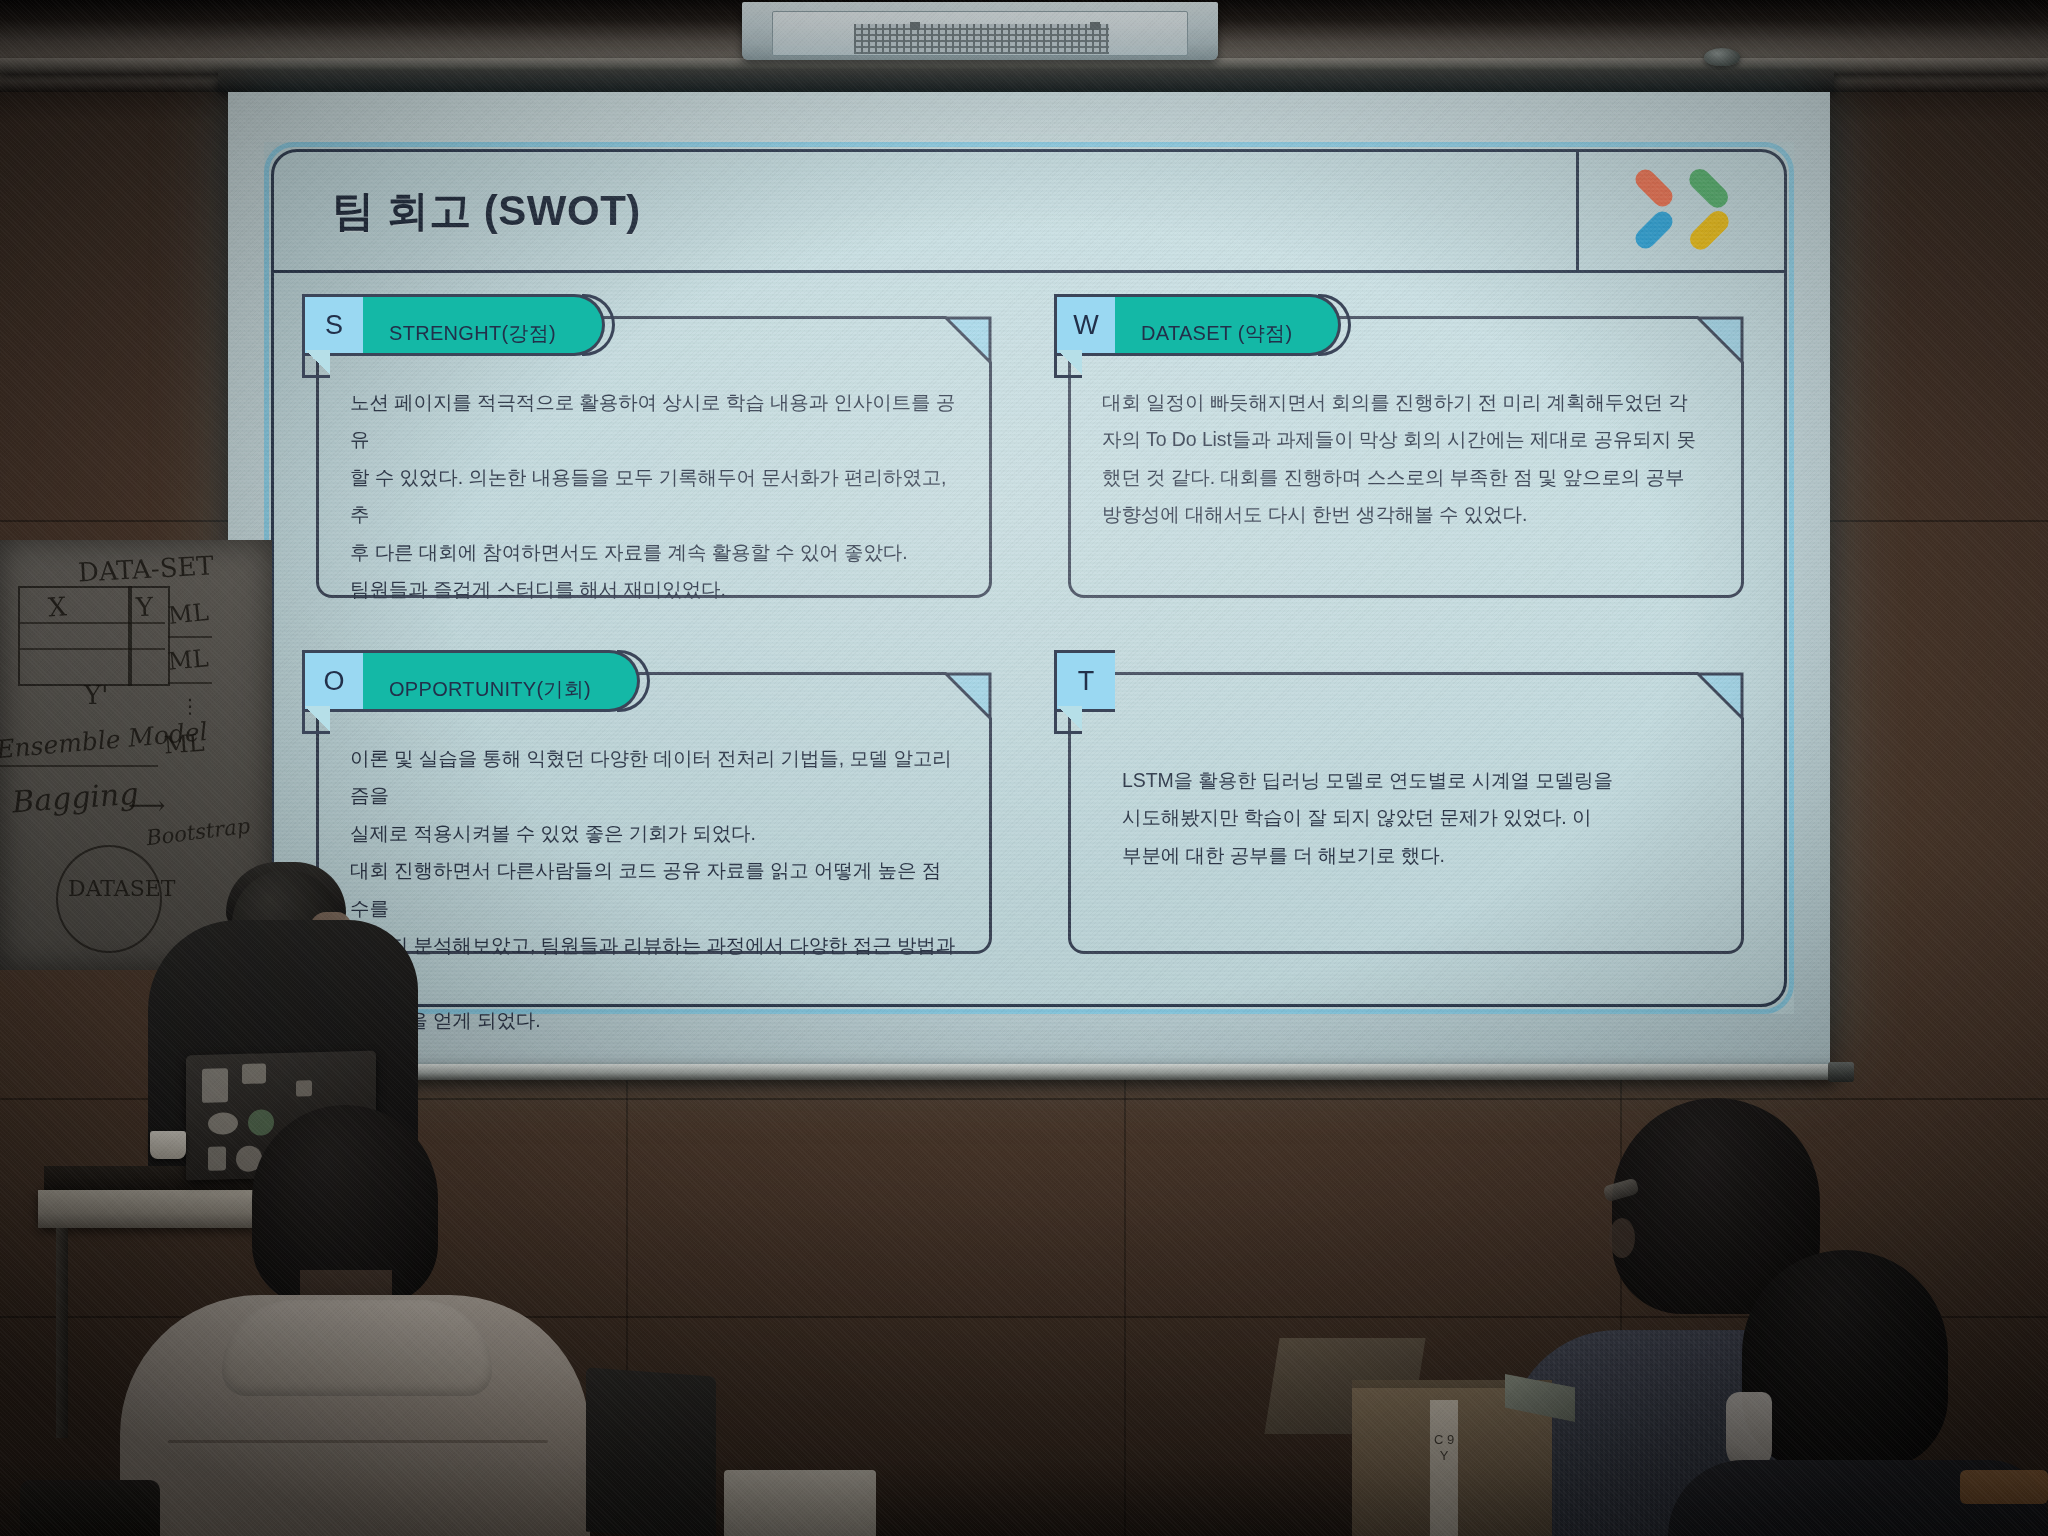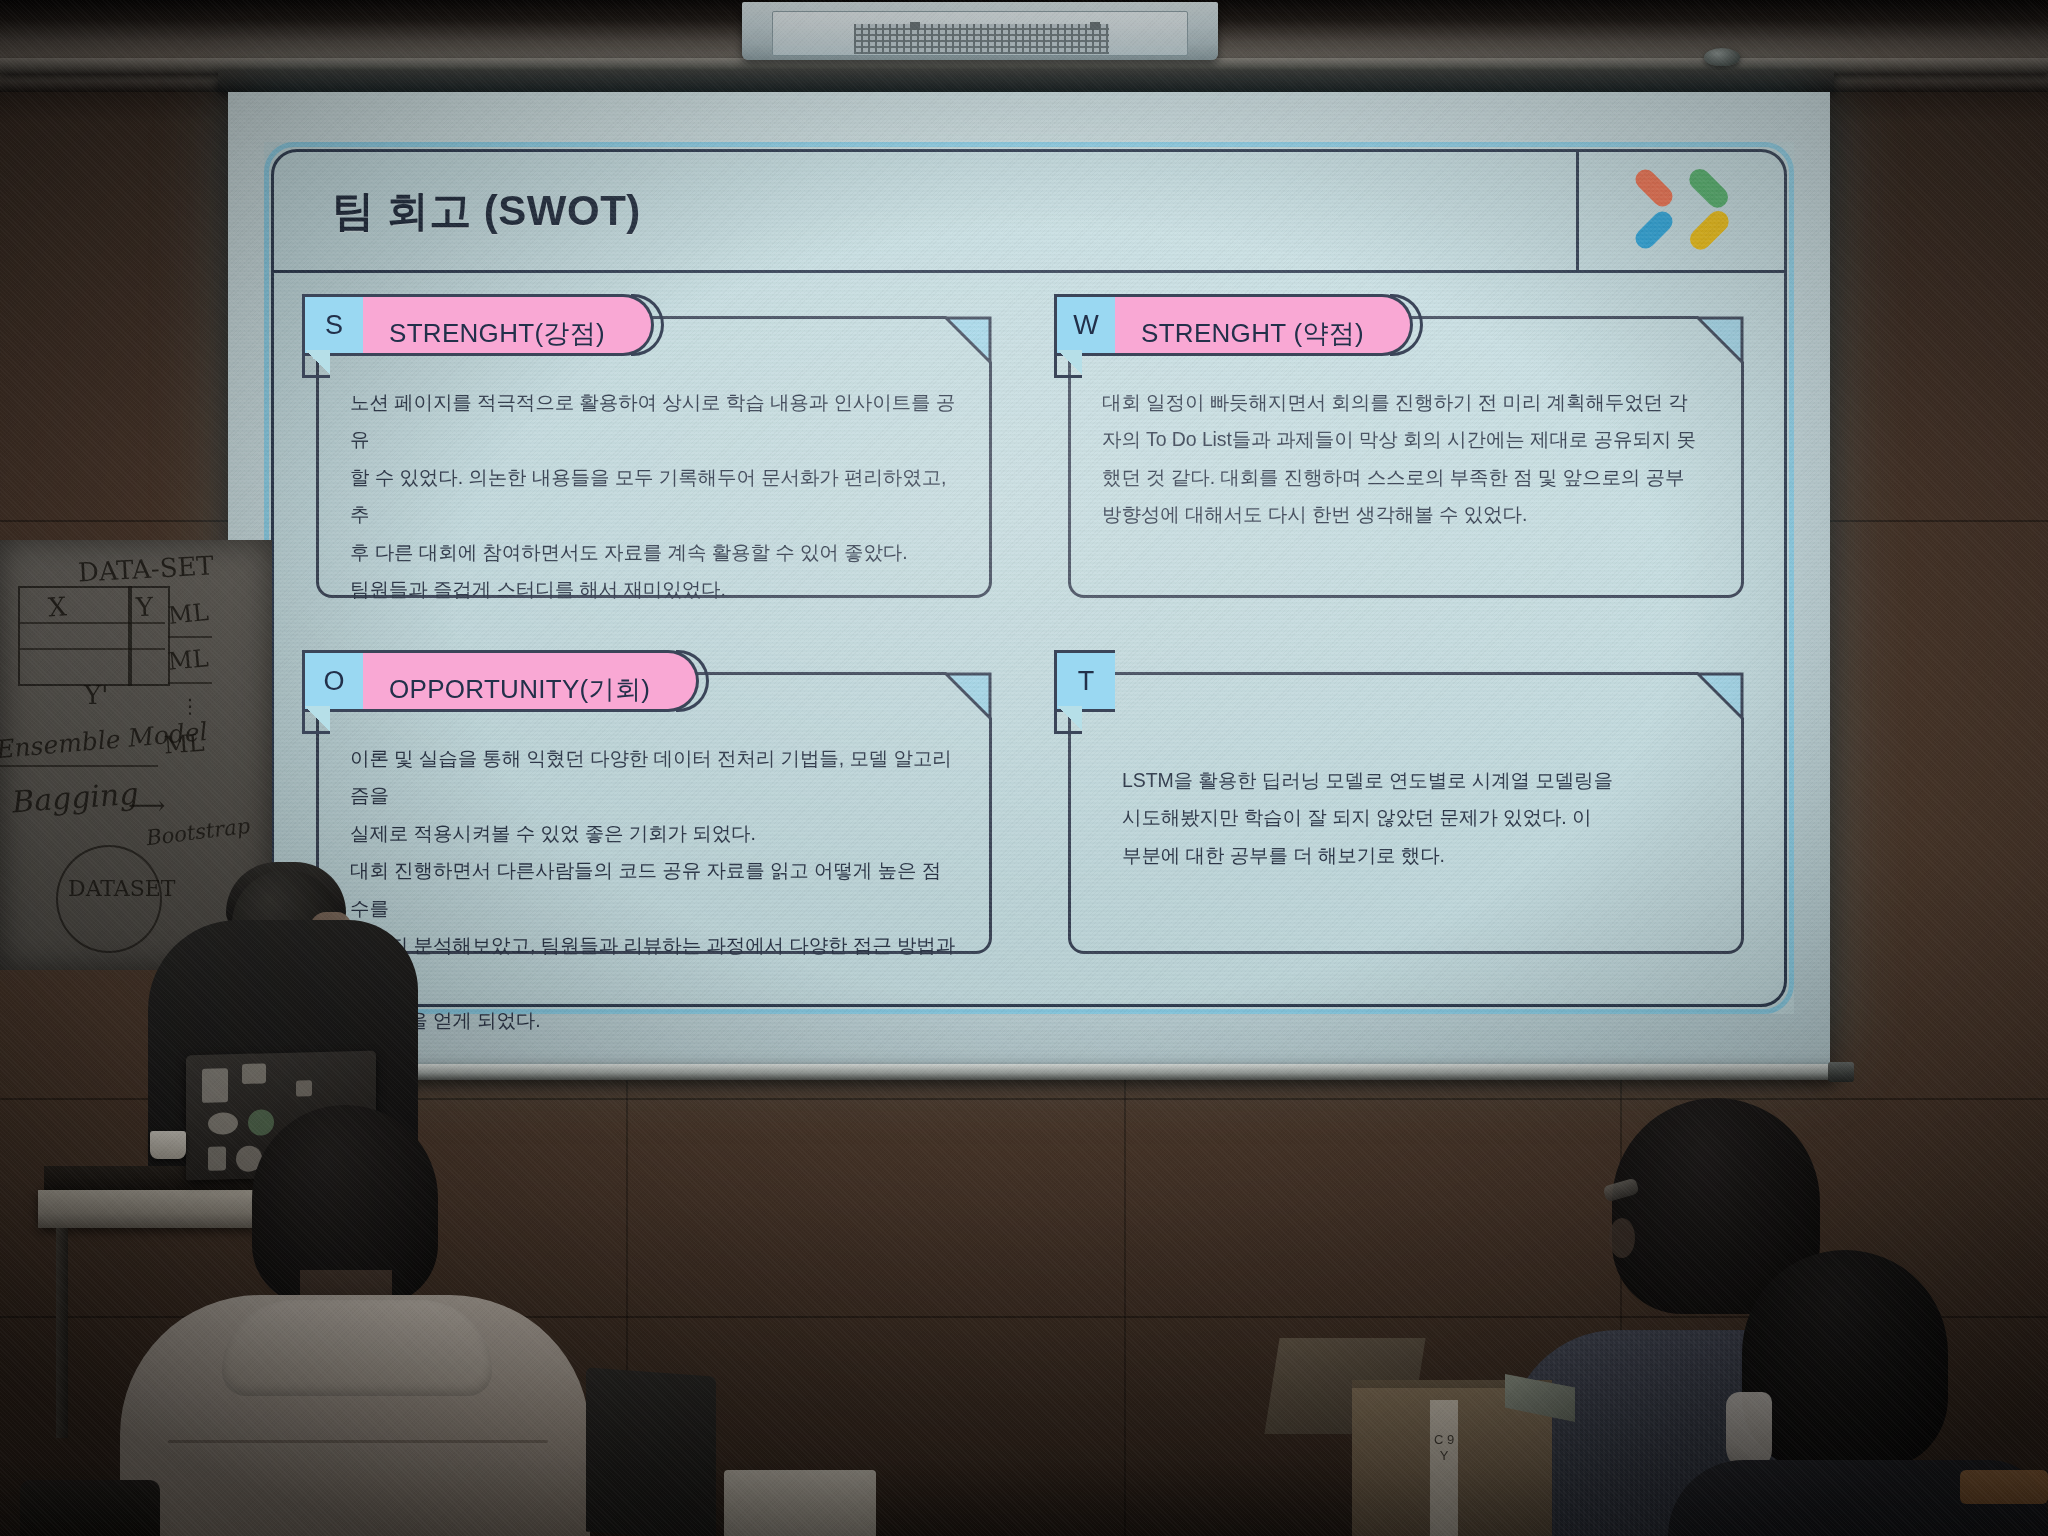--- a/index.html
+++ b/index.html
@@ -249,24 +249,24 @@
     width: 25px; height: 25px;
     background: linear-gradient(225deg, #b6dfe8 50%, transparent 50%);
     border-left: 3px solid #3b4559;
     border-bottom: 3px solid #3b4559;
   }
   .label-pill {
     position: relative;
     padding: 16px 46px 0 26px;
     display: flex;
     align-items: center;
-    font-size: 26px;
+    font-size: 20px;
     color: #22304a;
     letter-spacing: .3px;
-    background: #f9a8d4;
+    background: #14b8a6;
     border: 3px solid #3b4559;
     border-left: none;
     border-radius: 0 34px 34px 0;
     white-space: nowrap;
   }
   .label-pill::after {
     content: "";
     position: absolute;
     right: -13px; top: -3px; bottom: -3px;
     width: 30px;
@@ -684,21 +684,21 @@
 
         <div class="swot-card card--w">
           <div class="card-body"></div>
           <div class="dogear">
             <svg width="52" height="52" viewBox="0 0 52 52">
               <path d="M2 2 L2 46 L46 46 Z" fill="#a8ddf0" stroke="#3b4559" stroke-width="3" transform="rotate(180 24 24)"></path>
             </svg>
           </div>
           <div class="card-label">
             <div class="label-badge">W</div>
-            <div class="label-pill">STRENGHT (약점)</div>
+            <div class="label-pill">DATASET (약점)</div>
           </div>
           <div class="card-text">
             <p>대회 일정이 빠듯해지면서 회의를 진행하기 전 미리 계획해두었던 각</p>
             <p>자의 To Do List들과 과제들이 막상 회의 시간에는 제대로 공유되지 못</p>
             <p>했던 것 같다. 대회를 진행하며 스스로의 부족한 점 및 앞으로의 공부</p>
             <p>방향성에 대해서도 다시 한번 생각해볼 수 있었다.</p>
           </div>
         </div>
 
         <div class="swot-card card--o">

